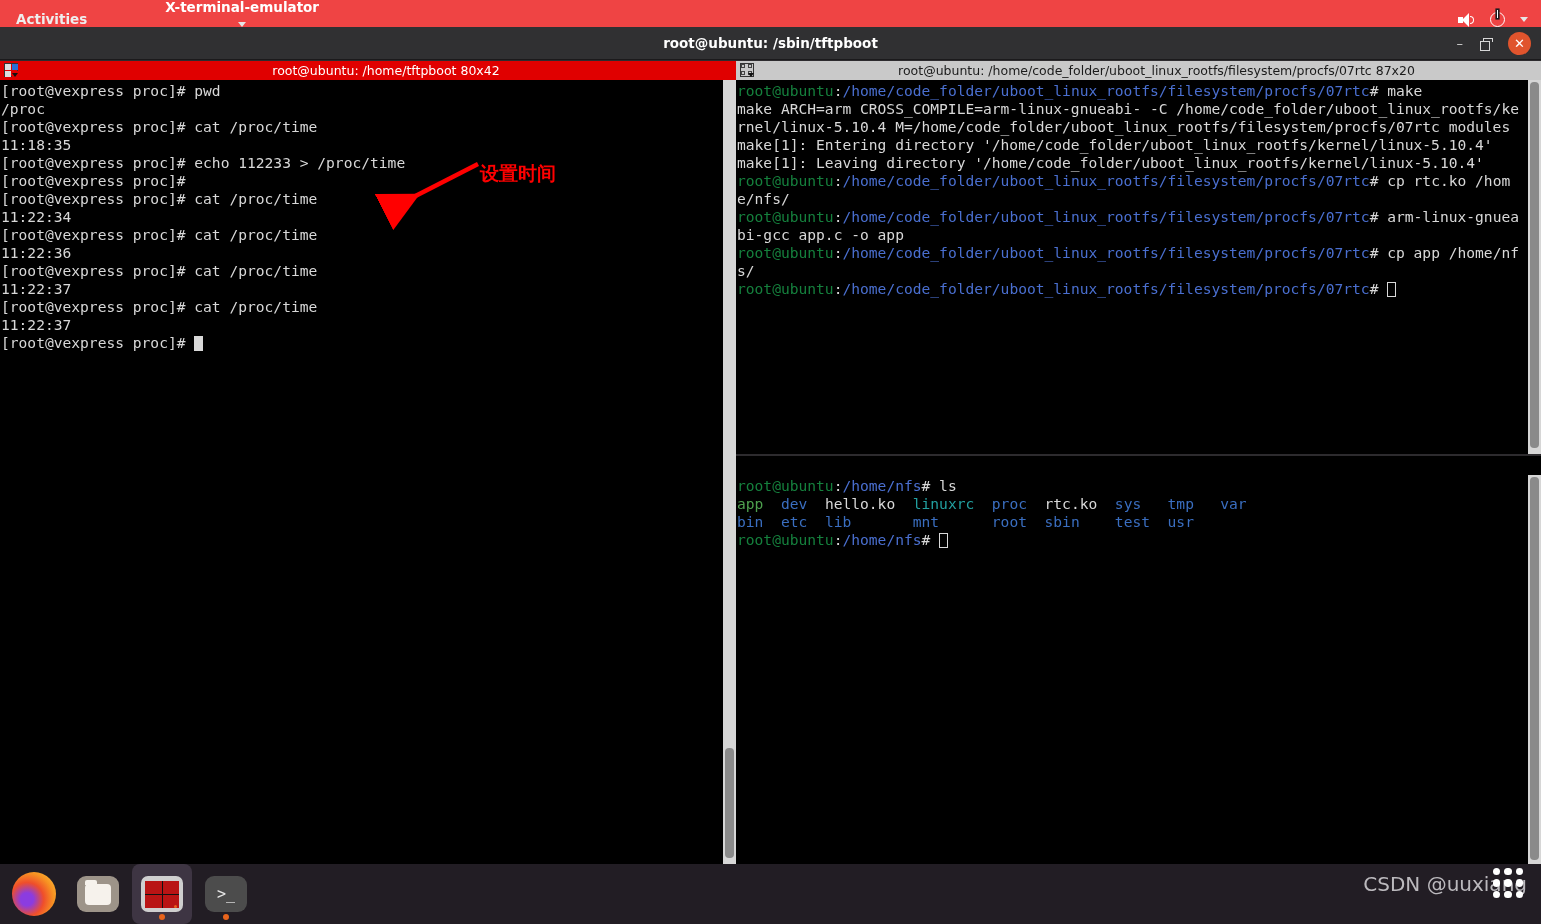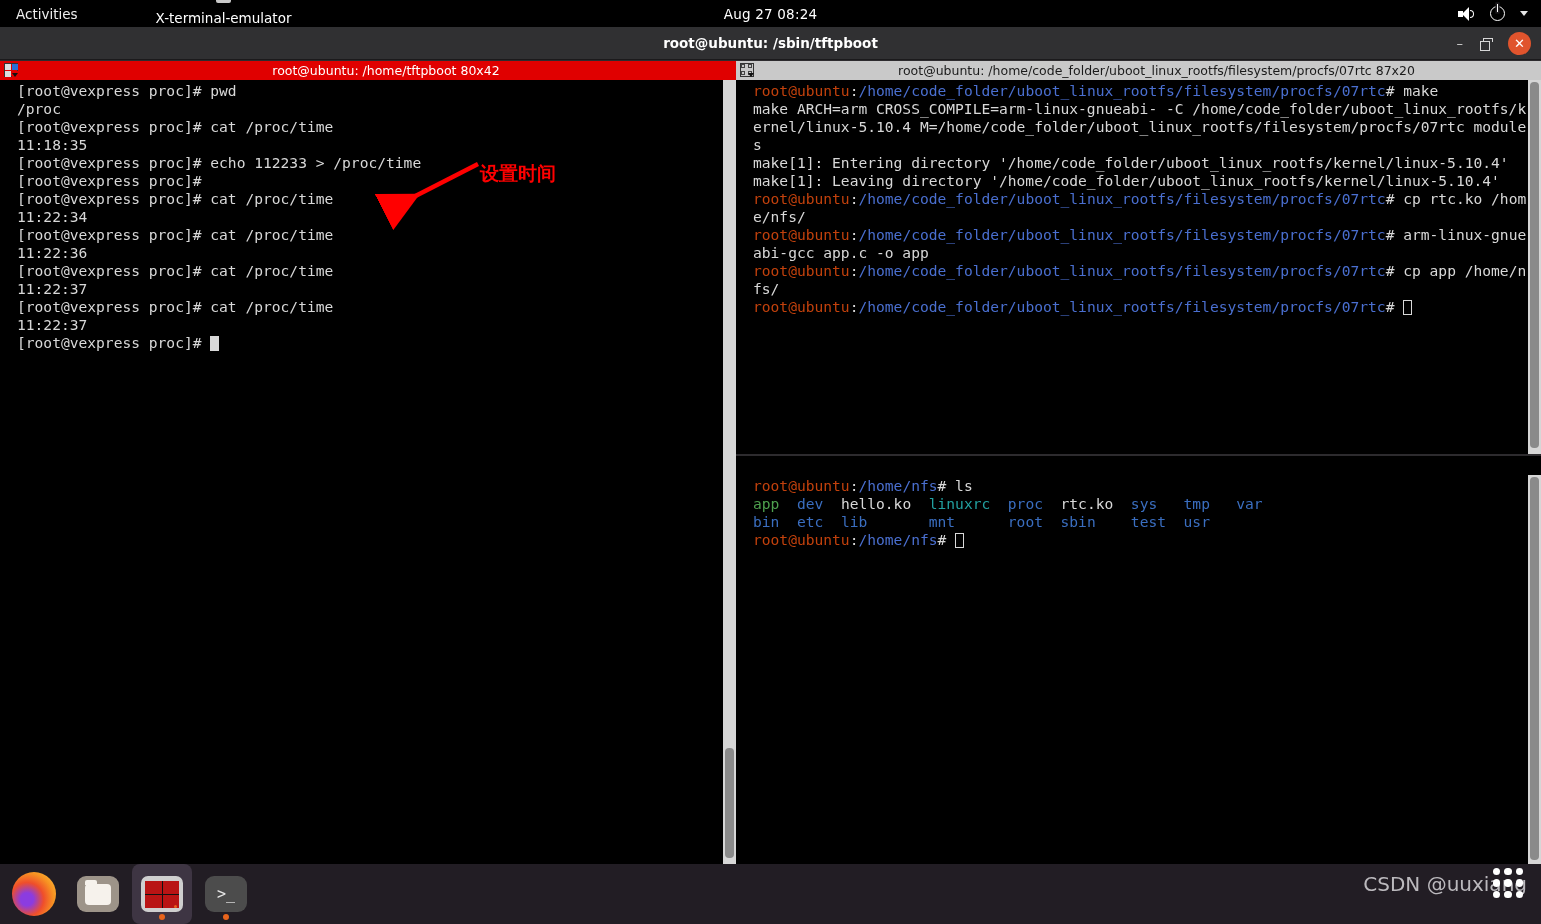--- a/index.html
+++ b/index.html
@@ -2,22 +2,23 @@
 <html><head>
 <meta charset="utf-8">
 <style>
   * { margin:0; padding:0; box-sizing:border-box; }
   html,body { width:1541px; height:924px; overflow:hidden; background:#1d1b1e; }
   body { font-family:"DejaVu Sans","Liberation Sans",sans-serif; }
 
   
   #topbar {
     position:absolute; left:0; top:0; width:1541px; height:27px;
-    background:#000000; color:#ffffff; display:flex; align-items:center;
+    background:#ef4444; color:#ffffff; display:flex; align-items:flex-end;
     font-size:13.5px;
+    font-weight:bold;
   }
   #activities { margin-left:16px; color:#eeeeee; }
   #app-menu { display:flex; align-items:center; gap:7px; margin-left:78px;flex-direction:column; }
   .appmenu-icon {
     width:15px; height:13px; background:#c9c9c9; border-radius:2px;
     position:relative; display:inline-block;
   }
   .appmenu-icon::before {
     content:""; position:absolute; left:2px; top:2px; width:11px; height:4px;
     background:#3c3c3c;
@@ -86,25 +87,25 @@
     position:absolute; left:9px; top:11px;
     width:0;height:0;border-left:3px solid transparent;border-right:3px solid transparent;
     border-top:4px solid #111;
   }
 
   
   .term {
     position:absolute; left:0; right:0; bottom:0; top:19px;
     background:#000000; color:#d8d8d8; overflow:hidden;
     font-family:"DejaVu Sans Mono","Liberation Mono",monospace;
-    font-size:14.6px; line-height:18px; padding:2px 0 0 17px;
+    font-size:14.6px; line-height:18px; padding:2px 0 0 1px;
     white-space:pre-wrap; word-break:break-all;
   }
   .term .ln { white-space:pre-wrap; }
-  .g { color:#c2410c; }            
+  .g { color:#15803d; }            
   .b { color:#4a6fd0; }            
   .w { color:#d8d8d8; }
   .dirblue { color:#3a6ec0; }
   .exgreen { color:#4ea04e; }
   .symcyan { color:#22a0a0; }
   .cursor {
     display:inline-block; width:9px; height:15px; background:#d8d8d8;
     vertical-align:-3px;
   }
   .cursor-hollow {
@@ -184,21 +185,20 @@
 </head>
 <body>
 
 <div id="topbar">
   <div id="activities">Activities</div>
   <div id="app-menu">
     <span class="appmenu-icon"></span>
     <span class="name">X-terminal-emulator</span>
     <span class="caret-down"></span>
   </div>
-  <div id="clock">Aug 27  08:24</div>
   <div id="tray">
     <span class="spk">
         <i class="body"></i>
         <i class="cone"></i>
         <i class="w1"></i>
       </span>
     <span class="pwr"></span>
     <span class="caret-down"></span>
   </div>
 </div>

